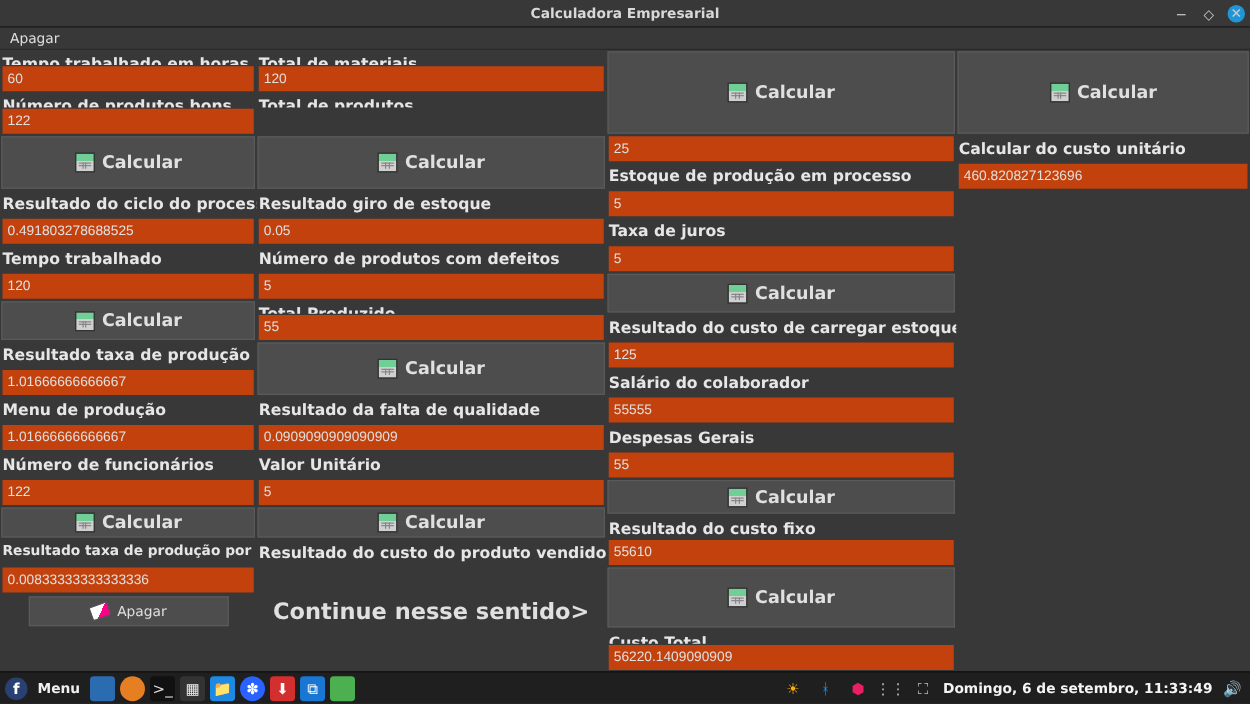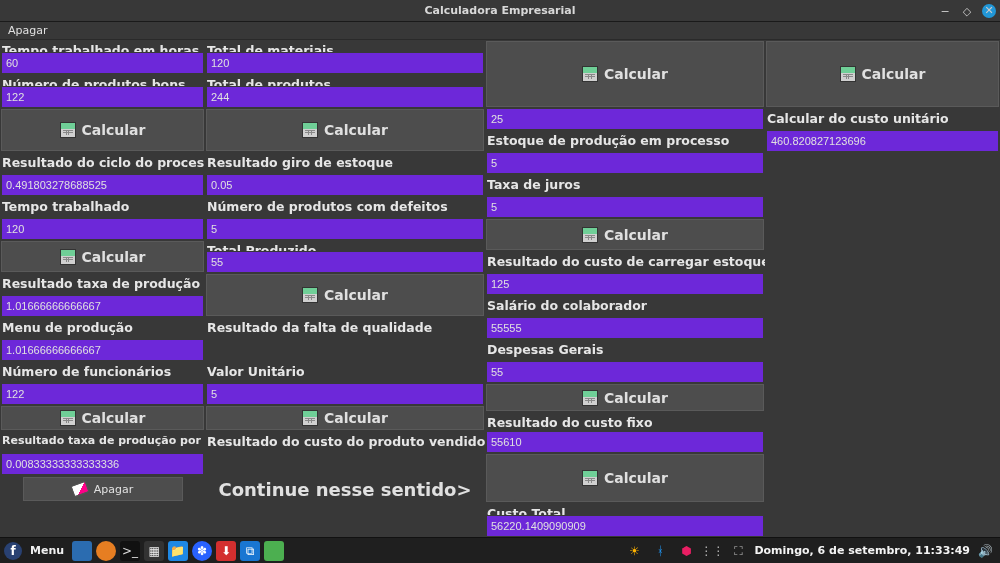--- a/index.html
+++ b/index.html
@@ -82,21 +82,21 @@
   .lbl {
     font-weight: bold;
     font-size: 12.5px;
     color: #e6e6e6;
     padding: 3px 3px 3px 2px;
     white-space: nowrap;
     overflow: hidden;
   }
   .lbl.small { font-size: 11px; }
   .field {
-    background: #6d28d9;
+    background: #c2410c;
     height: 20px;
     line-height: 20px;
     padding: 0 4px;
     color: #e0e0e0;
     font-size: 11px;
     border: none;
     width: 100%;
     outline: none;
   }
   .btn-calc {
@@ -224,21 +224,20 @@
     <span>Calcular</span>
   </div>
 
   <div class="cell"><input class="field" value="60" style=""></div>
   <div class="cell"><input class="field" value="120" style=""></div>
 
   <div class="cell lbl">Número de produtos bons</div>
   <div class="cell lbl">Total de produtos</div>
 
   <div class="cell"><input class="field" value="122" style=""></div>
-  <div class="cell"><input class="field" value="244" style=""></div>
 
   <div class="btn-calc" style="grid-column:1;grid-row:5/span 2;height:auto">
     <span class="ico-calc"></span>
     <span>Calcular</span>
   </div>
   <div class="btn-calc" style="grid-column:2;grid-row:5/span 2;height:auto">
     <span class="ico-calc"></span>
     <span>Calcular</span>
   </div>
   <div class="cell" style="grid-column:3;grid-row:5"><input class="field" value="25" style=""></div>
@@ -283,20 +282,21 @@
   <div class="cell" style="grid-column:3;grid-row:13"><input class="field" value="125" style=""></div>
 
   <div class="cell" style="grid-column:1;grid-row:14"><input class="field" value="1.01666666666667" style=""></div>
   <div class="cell lbl" style="grid-column:3;grid-row:14">Salário do colaborador</div>
 
   <div class="cell lbl" style="grid-column:1;grid-row:15">Menu de produção</div>
   <div class="cell lbl" style="grid-column:2;grid-row:15">Resultado da falta de qualidade</div>
   <div class="cell" style="grid-column:3;grid-row:15"><input class="field" value="55555" style=""></div>
 
   <div class="cell" style="grid-column:1;grid-row:16"><input class="field" value="1.01666666666667" style=""></div>
+  <div class="cell" style="grid-column:2;grid-row:16"><input class="field" value="0.0909090909090909" style=""></div>
   <div class="cell lbl" style="grid-column:1;grid-row:17">Número de funcionários</div>
 
   <div class="cell lbl" style="grid-column:3;grid-row:16">Despesas Gerais</div>
   <div class="cell lbl" style="grid-column:2;grid-row:17">Valor Unitário</div>
   <div class="cell" style="grid-column:3;grid-row:17"><input class="field" value="55" style=""></div>
 
   <div class="cell" style="grid-column:1;grid-row:18"><input class="field" value="122" style=""></div>
   <div class="cell" style="grid-column:2;grid-row:18"><input class="field" value="5" style=""></div>
   <div class="btn-calc" style="grid-column:3;grid-row:18/span 2;height:auto">
     <span class="ico-calc"></span>

